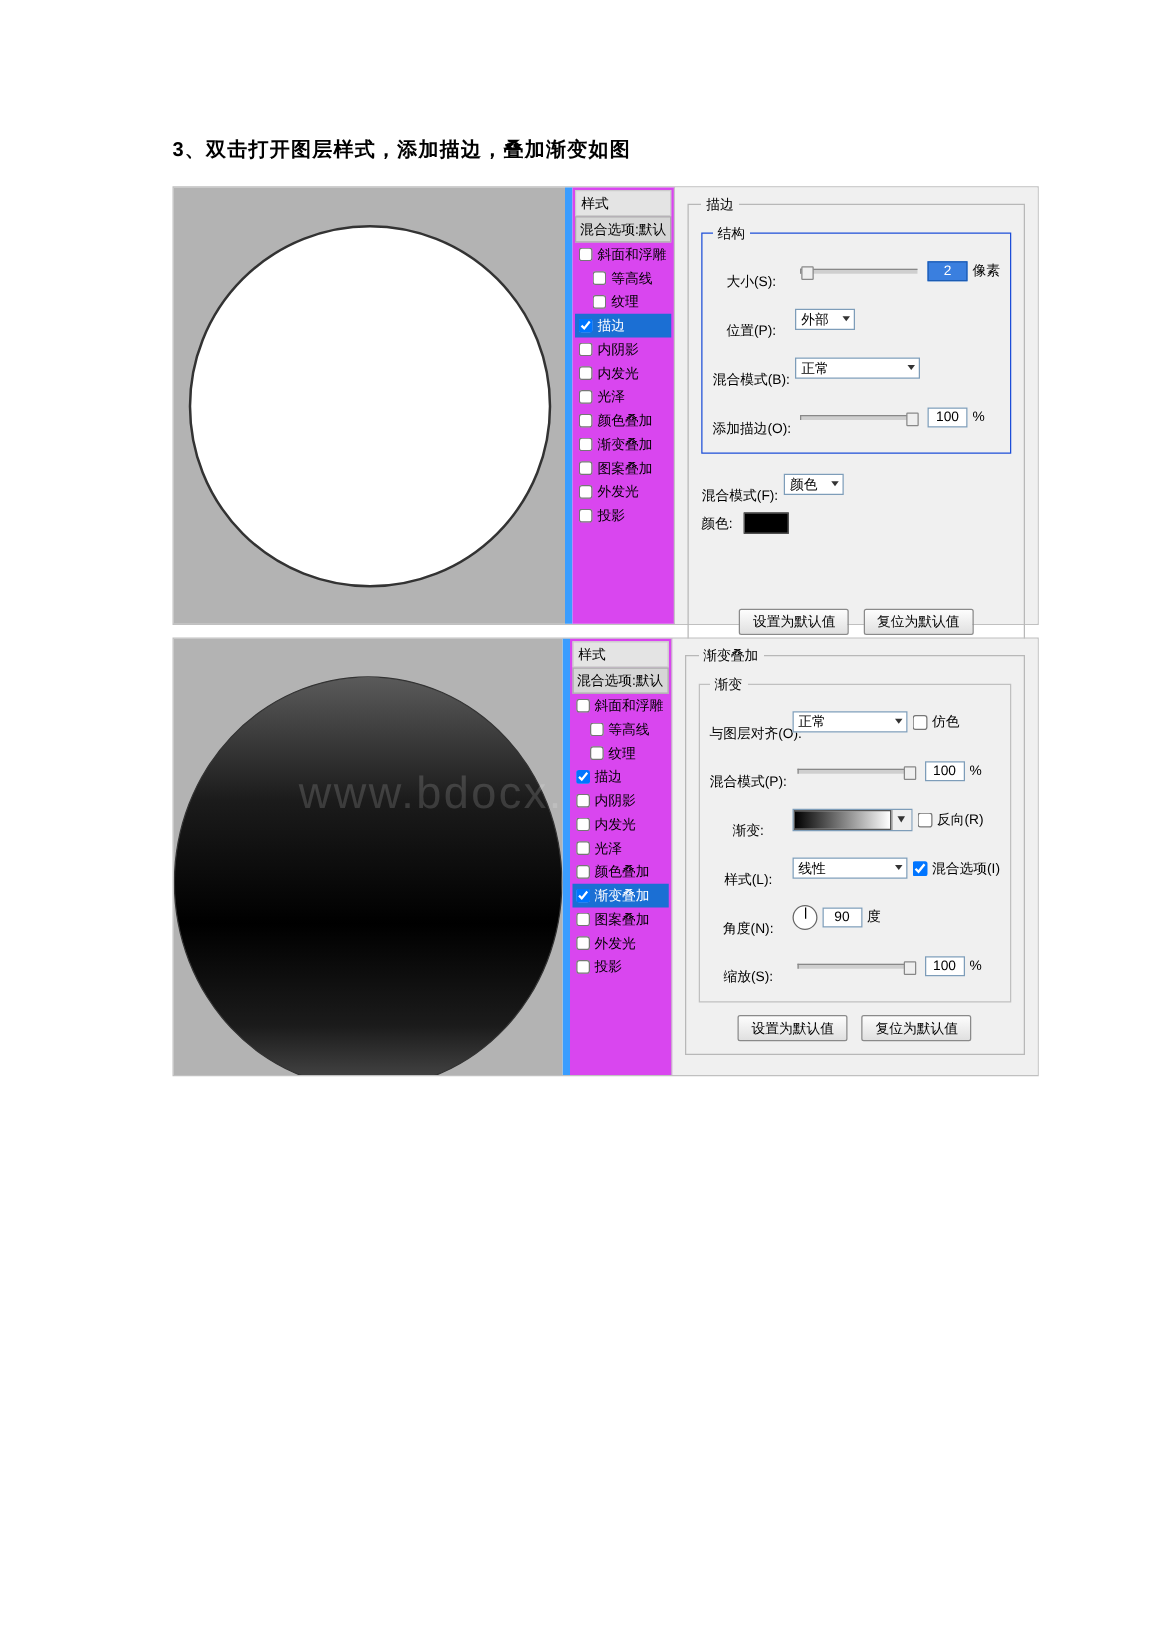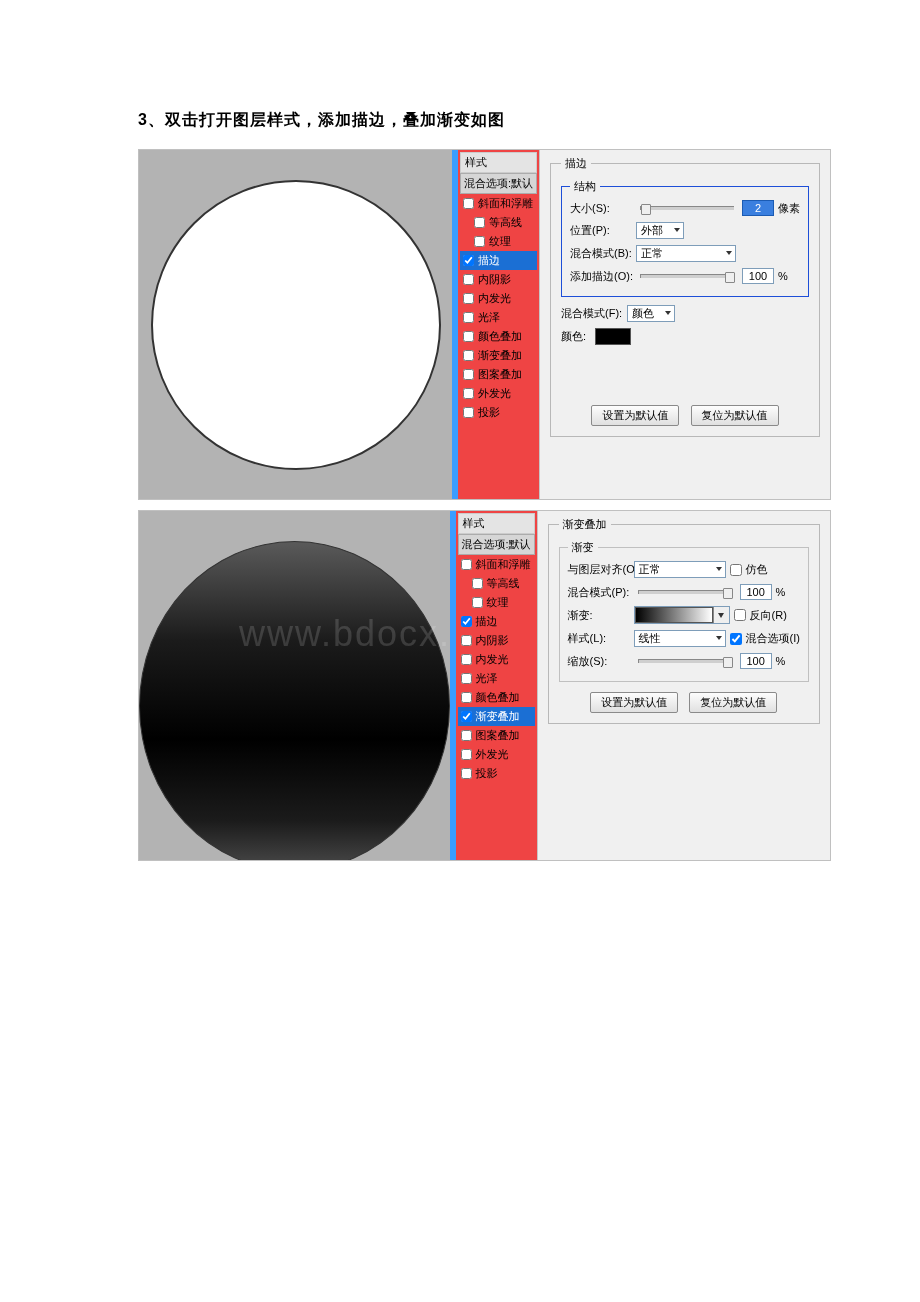--- a/index.html
+++ b/index.html
@@ -61,21 +61,21 @@
     top: 102px;
     left: 100px;
     pointer-events: none;
   }
   .blue-stripe {
     width: 6px;
     background: #3a9dff;
   }
   .styles-panel {
     width: 85px;
-    background: #ef4444;
+    background: #d946ef;
     border-right: 1px solid #c5c5c5;
     padding: 2px;
     font-size: 11px;
   }
   .styles-panel .header {
     background: #e4e4e4;
     padding: 2px 4px;
     font-size: 11px;
     border:1px solid #ccc;
   }
@@ -119,22 +119,23 @@
   .form-row {
     display: flex;
     align-items: center;
     margin-bottom: 6px;
     gap: 4px;
     font-size: 11px;
     white-space: nowrap;
   }
   .form-row .label {
     width: 62px;
-    text-align: left;
+    text-align: center;
     color: #000;
+    margin-top: 18px;
   }
   .slider {
     flex: 0 0 94px;
     height: 4px;
     background: #cfcfcf;
     border-top:1px solid #888;
     border-left:1px solid #888;
     position: relative;
     margin: 0 4px;
   }
@@ -449,20 +450,26 @@
         </div>
         <div class="form-row">
           <span class="label">样式(L):</span>
           <div class="dropdown" style="min-width:92px">
               <span>线性</span>
             </div>
           <input type="checkbox" class="cb" checked="" style="">
           <span>混合选项(I)</span>
         </div>
         <div class="form-row">
+          <span class="label">角度(N):</span>
+          <span class="angle-dial"></span>
+          <input class="num-input" value="90" style="">
+          <span>度</span>
+        </div>
+        <div class="form-row">
           <span class="label">缩放(S):</span>
           <div class="slider">
               <div class="thumb" style="left:84px"></div>
             </div>
           <input class="num-input" value="100" style="">
           <span>%</span>
         </div>
       </fieldset>
       <div class="btn-row">
         <span class="btn">设置为默认值</span>

